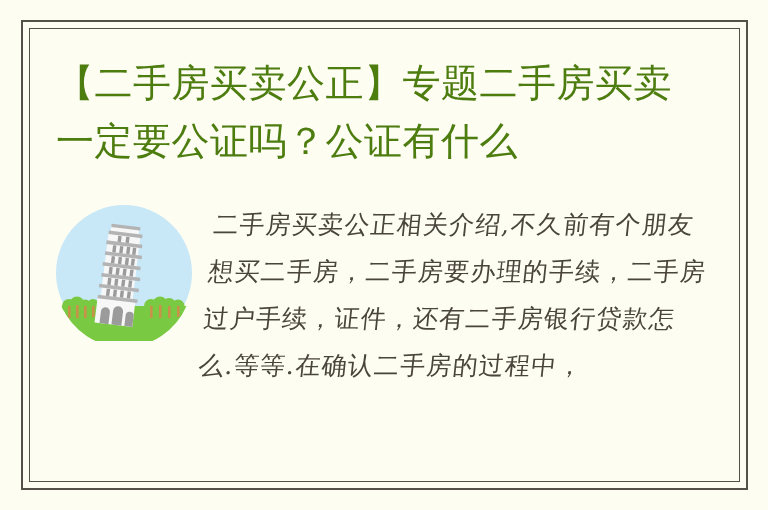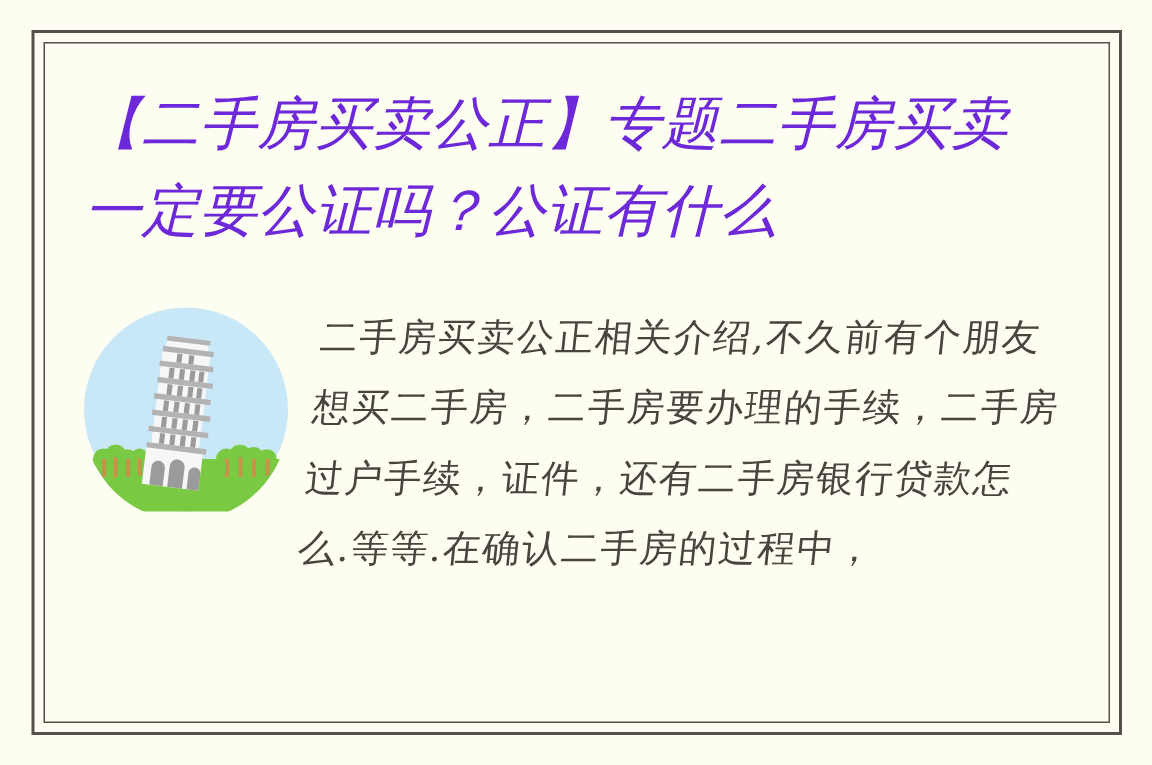--- a/index.html
+++ b/index.html
@@ -51,28 +51,27 @@
     width: 711px;
     height: 454px;
   }
 
   
   .title {
     position: absolute;
     left: 27px;
     top: 26px;
     width: 650px;
-    color: #6d28d9;
+    color: #4d7c0f;
     font-size: 38px;
     font-weight: 500;
     line-height: 58px;
     letter-spacing: 0.5px;
     white-space: normal;
     word-break: break-all;
-    font-style: italic;
   }
 
   
   .body-row {
     position: absolute;
     left: 27px;
     top: 173px;
     width: 660px;
     display: flex;
     align-items: flex-start;

